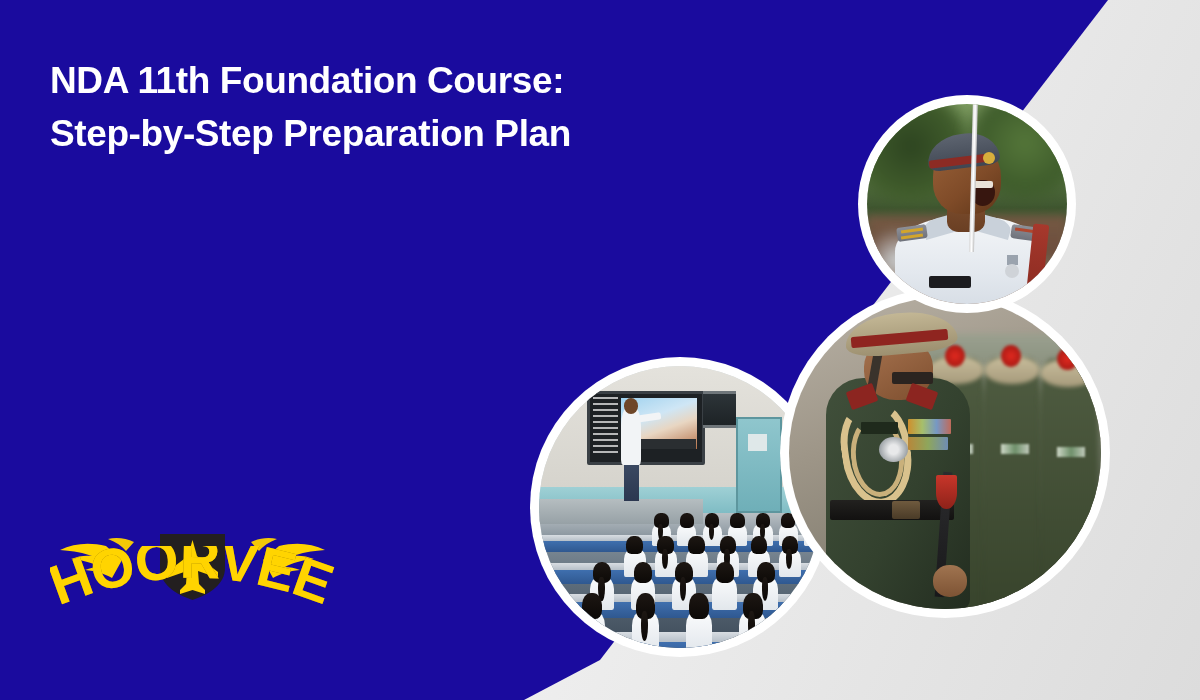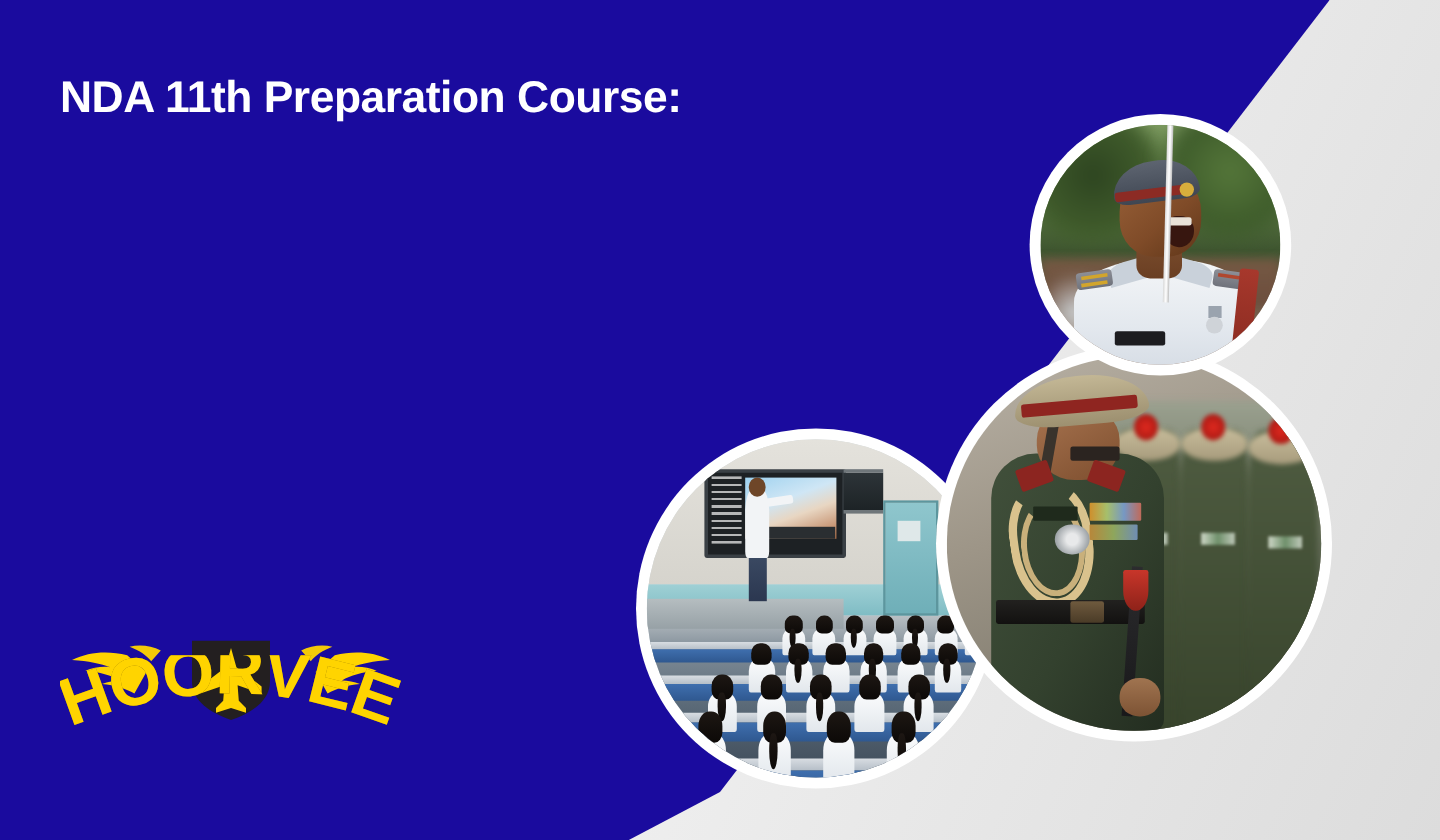--- a/index.html
+++ b/index.html
@@ -224,21 +224,22 @@
   }
 </style>
 </head>
 <body>
 
 <div id="banner">
 
   <div id="blue-panel"></div>
 
   <div id="headline">
-    <span class="hl-line">NDA 11th Preparation Course:</span>
+    <span class="hl-line">NDA 11th Foundation Course:</span>
+    <span class="hl-line">Step-by-Step Preparation Plan</span>
   </div>
 
   <div class="photo-circle" id="circle-classroom">
     <div class="inner">
       <div class="sc-cls">
         <div class="wall-top"></div>
         <div class="wall-band"></div>
         <div class="floor"></div>
         <div class="stage"></div>
         <div class="board"></div>

